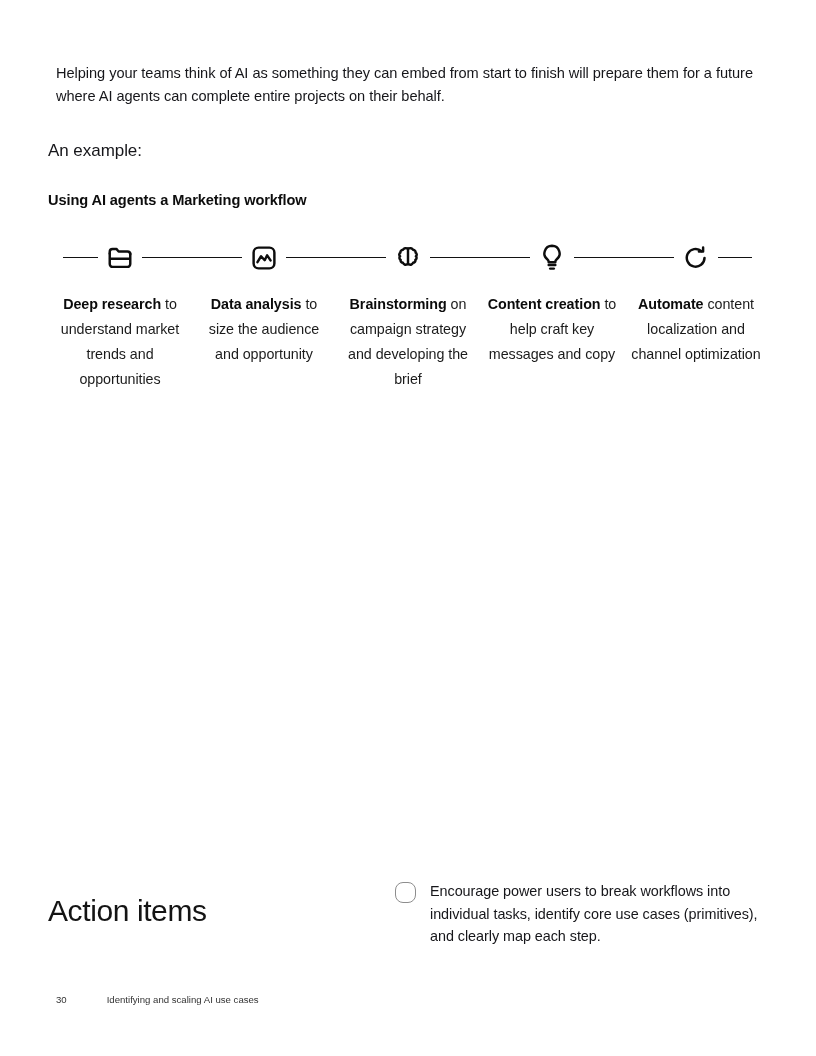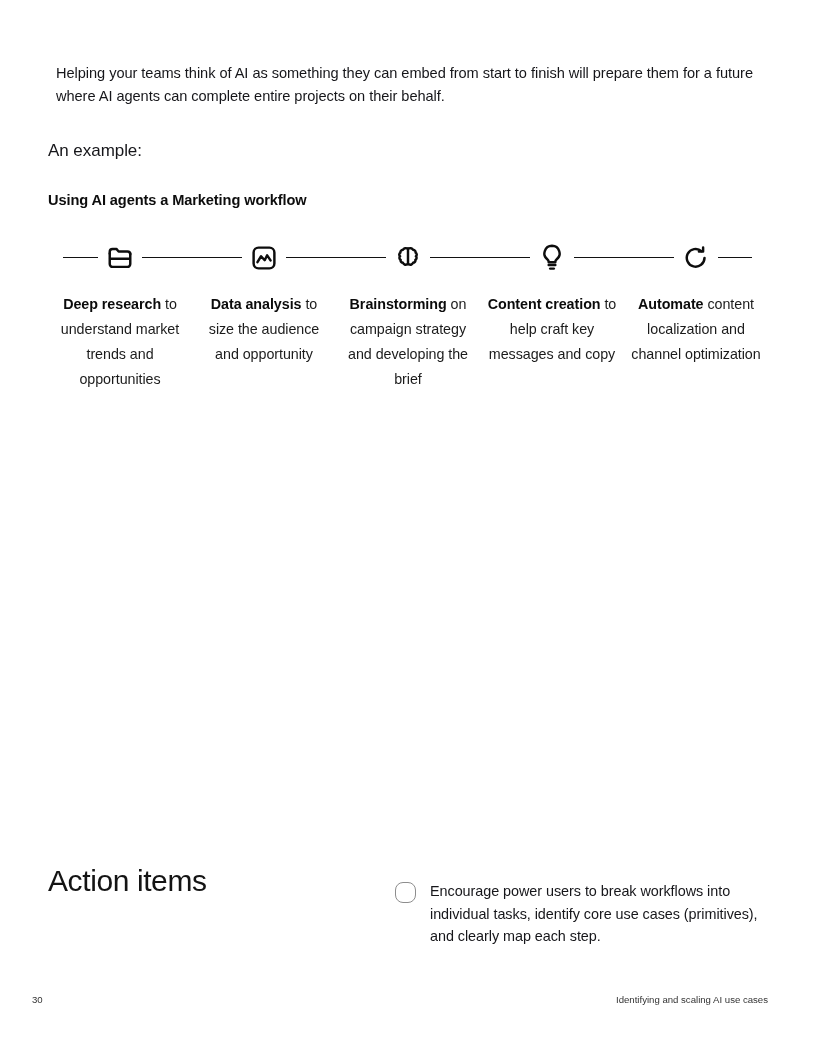--- a/index.html
+++ b/index.html
@@ -125,21 +125,21 @@
 
   .step b {
     font-weight: 700;
     color: #0b0b0b;
   }
 
   
   .action-title {
     position: absolute;
     left: 48px;
-    top: 842px;
+    top: 872px;
     font-size: 30px;
     line-height: 38px;
     font-weight: 400;
     color: #141414;
     letter-spacing: -0.4px;
   }
 
   .action-list {
     position: absolute;
     left: 395px;
@@ -167,26 +167,25 @@
   .action-text {
     font-size: 14.4px;
     line-height: 22.5px;
     color: #16161a;
     letter-spacing: -0.05px;
   }
 
   
   .footer {
     position: absolute;
-    left: 32px;
+    left: 56px;
     right: 48px;
     top: 994px;
     display: flex;
     align-items: baseline;
-    justify-content: space-between;
   }
 
   .footer-page {
     font-size: 9.6px;
     color: #333333;
     letter-spacing: 0;
   }
 
   .footer-label {
     font-size: 9.6px;

